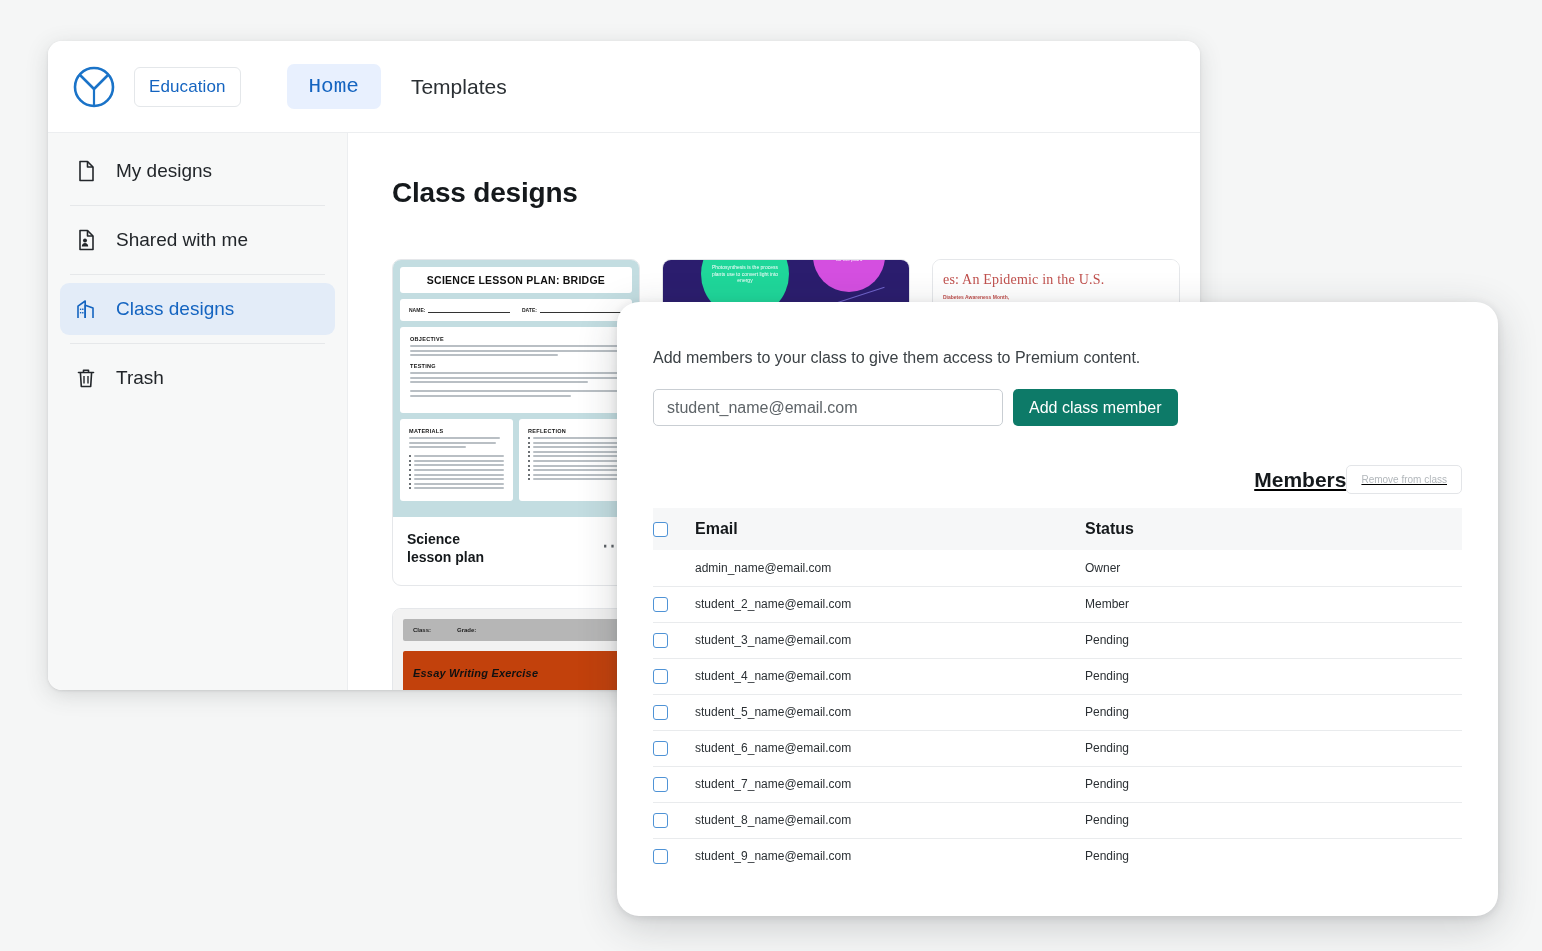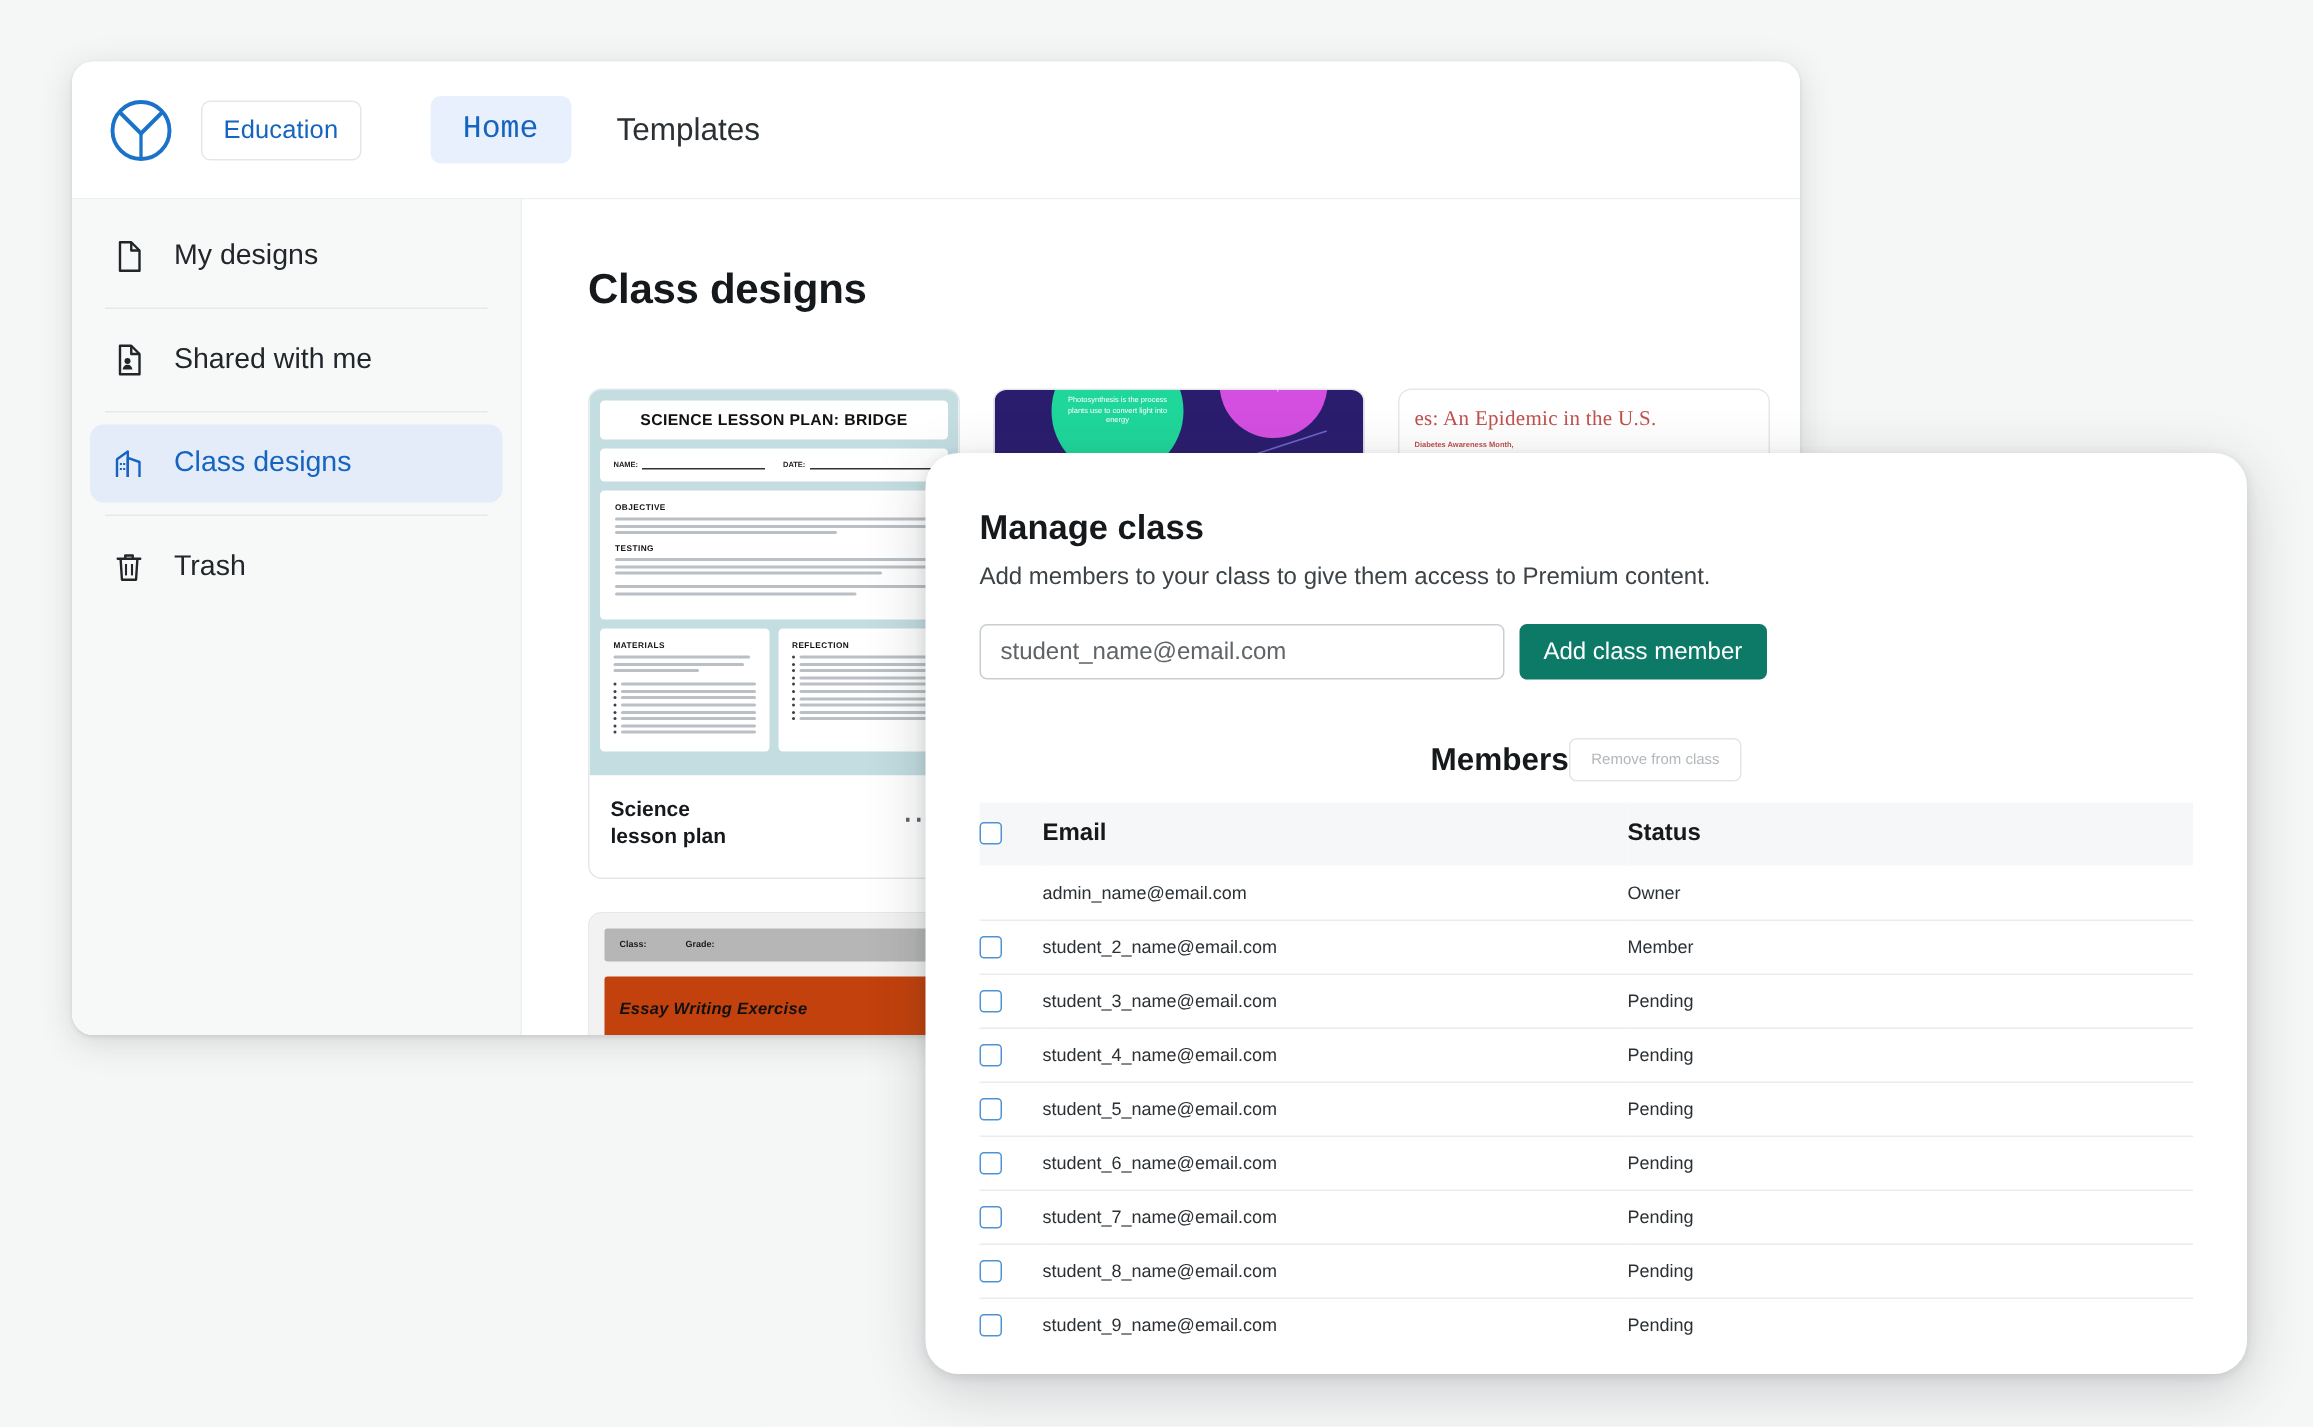--- a/index.html
+++ b/index.html
@@ -139,21 +139,21 @@
     background: #fff; font-size: 16px; color: #5e6468; padding: 0 13px;
     font-family: "Liberation Sans", sans-serif; outline: none;
   }
   .email-input::placeholder { color: #5e6468; }
   .btn-add {
     height: 37px; background: #0d7a68; color: #fff; border: none; border-radius: 5px;
     font-size: 16px; padding: 0 16px; font-family: "Liberation Sans", sans-serif;
     cursor: pointer; white-space: nowrap;
   }
 
-  .members-bar { display: flex; align-items: center; justify-content: center; margin-top: 39px; }
+  .members-bar { display: flex; align-items: center; justify-content: flex-end; margin-top: 39px; text-decoration: underline; }
   .members-h { font-size: 21px; font-weight: bold; color: #15191c; }
   .btn-remove {
     border: 1px solid #e3e5e8; background: #fff; color: #b2b7bb;
     border-radius: 5px; font-size: 10px; padding: 8px 14px;
     font-family: "Liberation Sans", sans-serif; white-space: nowrap;
   }
 
   table.members { width: 100%; border-collapse: collapse; margin-top: 14px; table-layout: fixed; }
   table.members th, table.members td { text-align: left; font-weight: normal; }
   .col-chk { width: 42px; }
@@ -437,21 +437,20 @@
                 </div>
               </div>
             </div>
           </div>
         </div>
       </main>
     </div>
   </div>
 
   <div class="modal">
-    <h2 class="modal-title">Manage class</h2>
     <p class="modal-sub">Add members to your class to give them access to Premium content.</p>
 
     <div class="add-row">
       <input class="email-input" type="text" placeholder="student_name@email.com" style="">
       <button class="btn-add">Add class member</button>
     </div>
 
     <div class="members-bar">
       <span class="members-h">Members</span>
       <button class="btn-remove">Remove from class</button>

